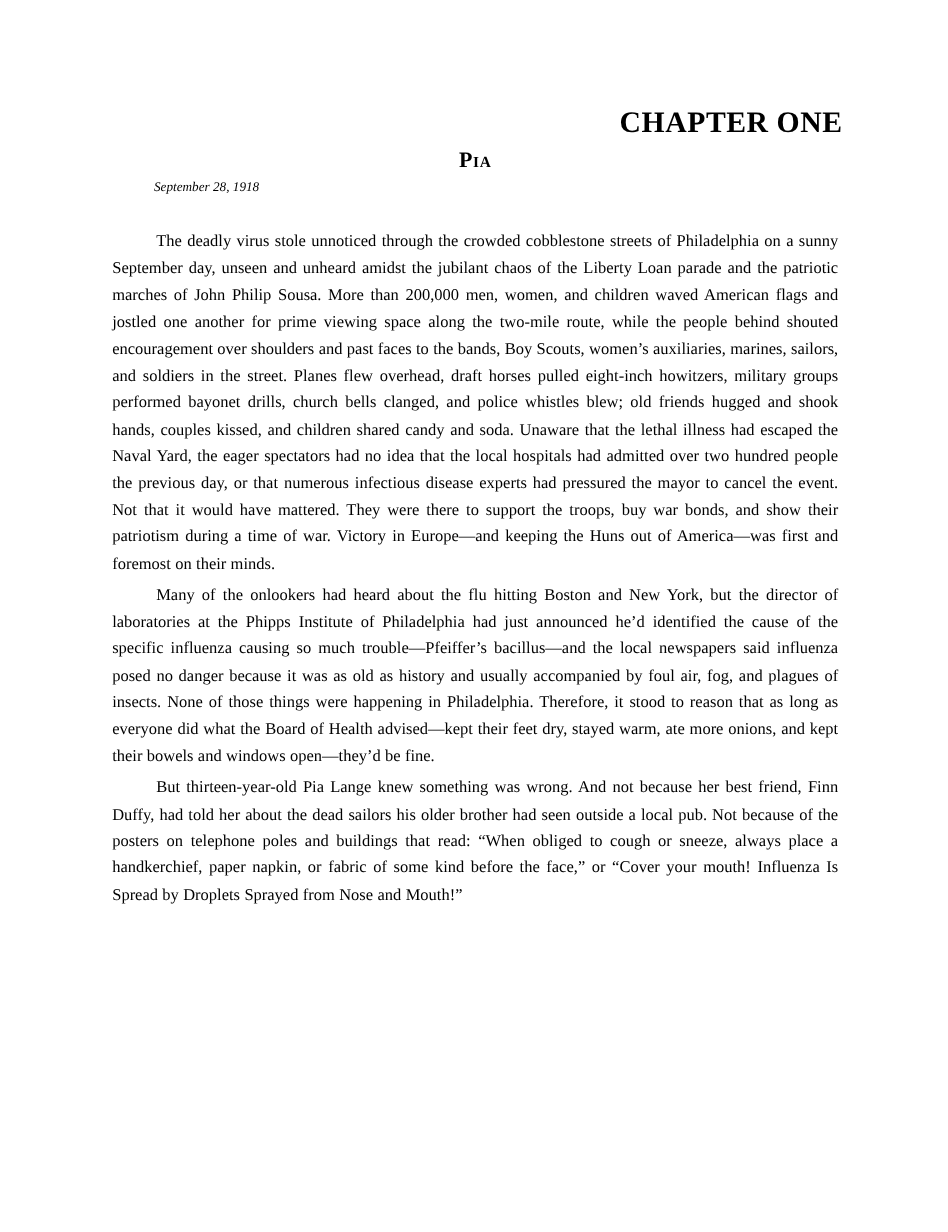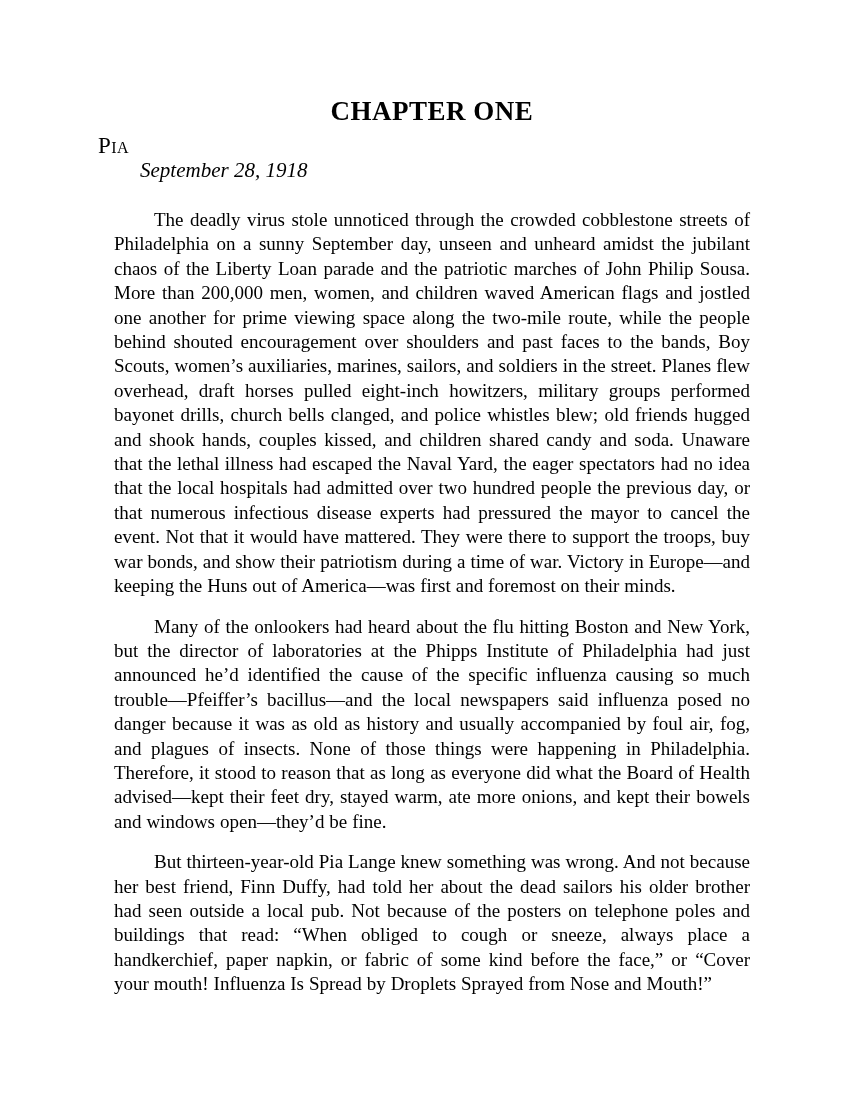--- a/index.html
+++ b/index.html
@@ -16,45 +16,46 @@
   .page {
     box-sizing: border-box;
     width: 862px;
     height: 1120px;
     padding: 94px 96px 0 98px;
     background: #ffffff;
     font-family: "Liberation Serif", serif;
   }
   .chapter-heading {
     margin: 0;
-    text-align: center;
+    text-align: right;
     font-size: 27px;
     line-height: 34px;
     font-weight: bold;
     letter-spacing: 0.5px;
     font-family: "Liberation Serif", serif;
   }
   .chapter-pov {
     margin: 6px 0 0 0;
-    font-size: 23px;
+    text-align: center;
+    font-size: 20px;
     line-height: 24px;
-    font-weight: normal;
+    font-weight: bold;
     font-variant: small-caps;
     letter-spacing: 0.5px;
   }
   .dateline {
     margin: 0;
     font-style: italic;
-    font-size: 21px;
+    font-size: 12px;
     line-height: 24px;
     text-indent: 42px;
   }
   .body-text p {
-    margin: 16px;
-    font-size: 19px;
+    margin: 4px;
+    font-size: 15px;
     line-height: 24.4px;
     text-align: justify;
     text-indent: 40px;
     word-spacing: 0.2px;
   }
   .body-text p:first-child {
     margin-top: 26px;
   }
 </style>
 </head>

